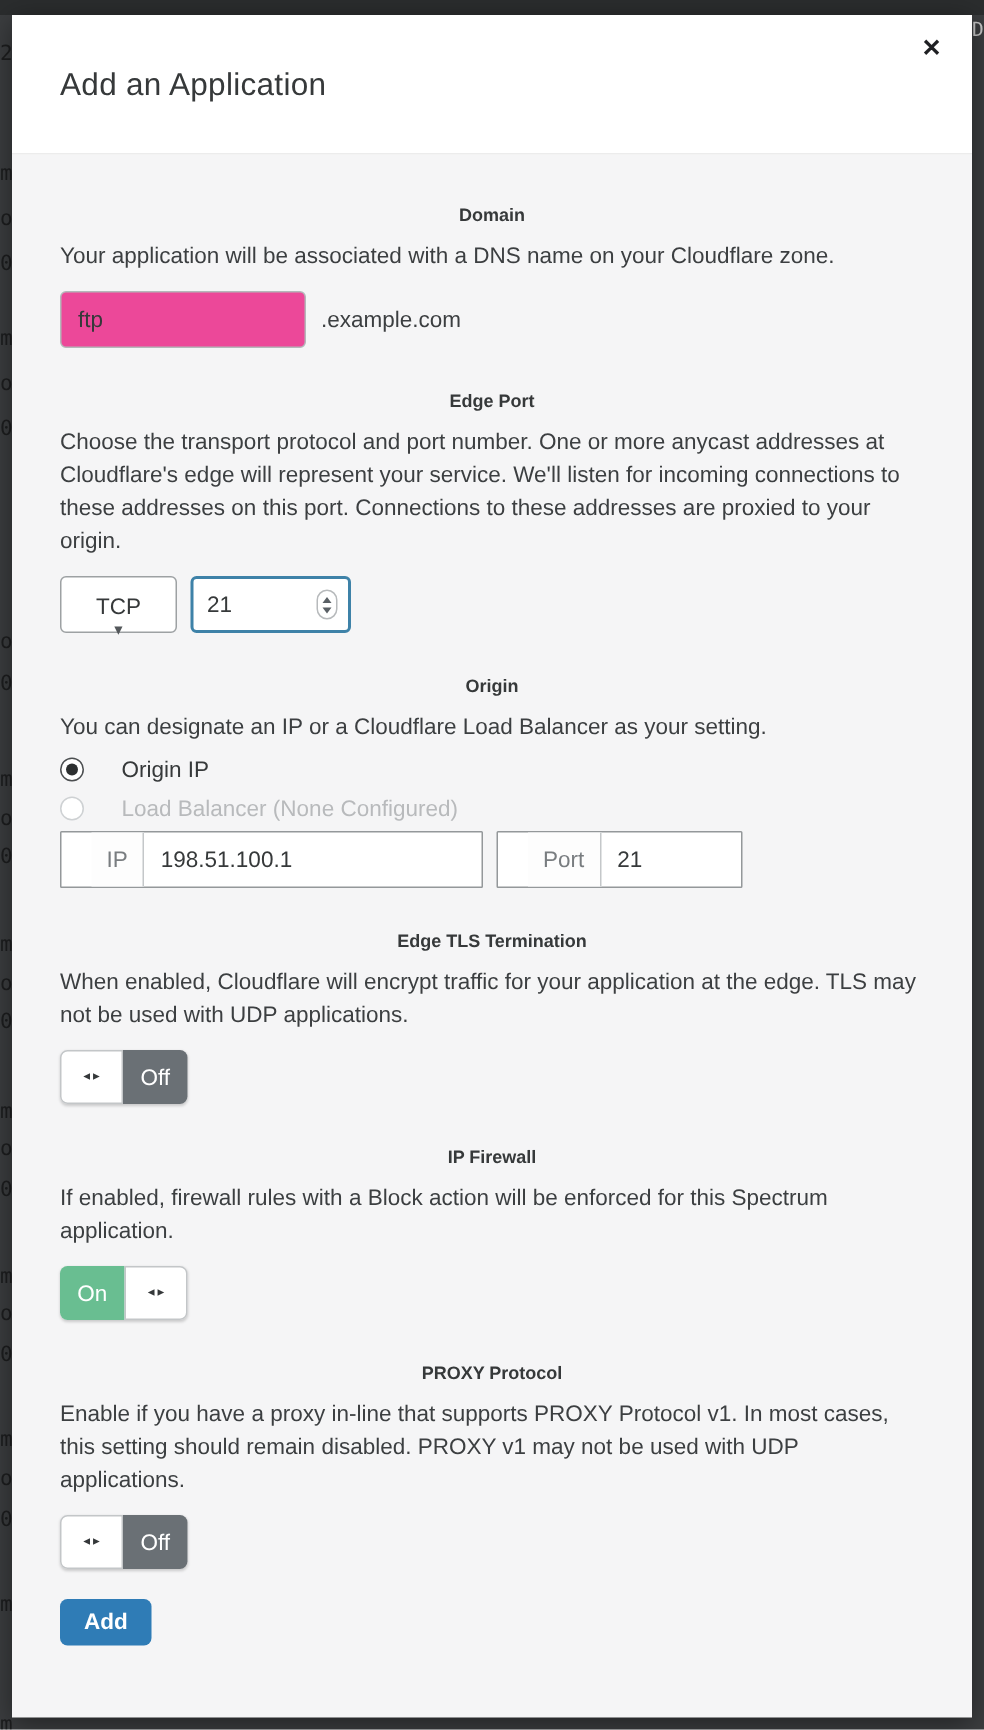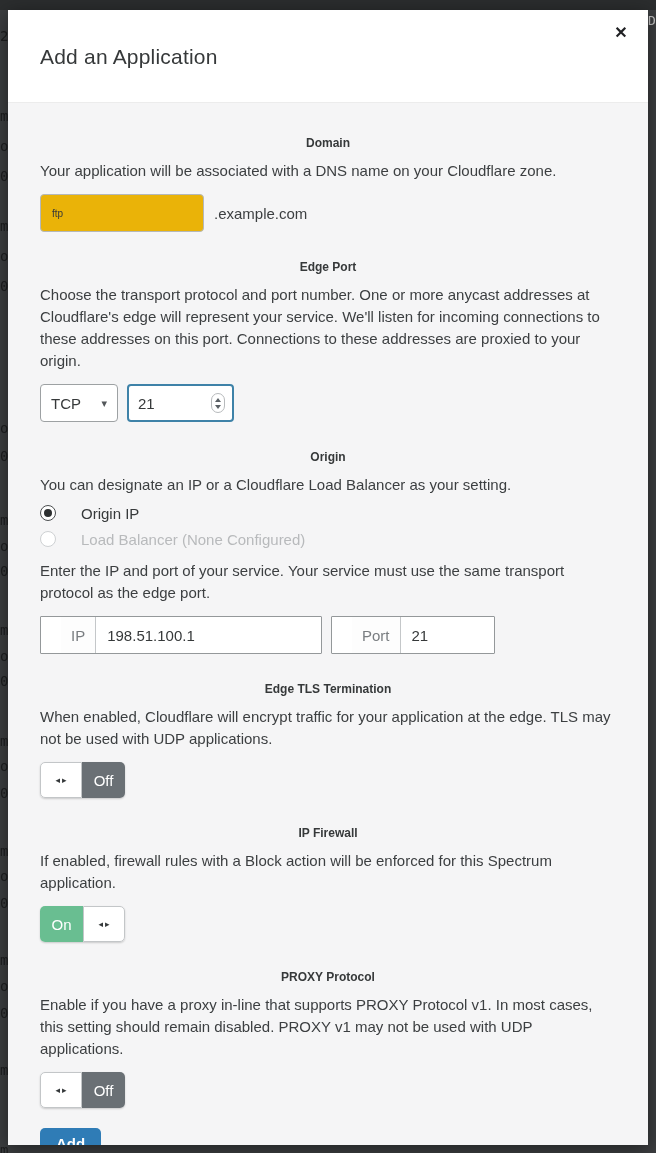--- a/index.html
+++ b/index.html
@@ -32,29 +32,29 @@
     font-size:16px; font-weight:900; color:#1f2023; cursor:pointer; line-height:22px; text-align:center; padding:0;}
 
   .modal-body{padding:0 32px 0 32px;}
   .section-label{font-size:12px; font-weight:700; color:var(--text); margin:24px 0 6px; line-height:22px;text-align:center;}
   .section-label.first{margin-top:29px;}
   .desc{line-height:22px; color:#3c3f41; margin:0 0 12px; max-width:578px;}
 
   .row{display:flex; align-items:center;}
 
   input.text-input{
-    font-family:"Liberation Sans", sans-serif; font-size:10px; color:var(--text);
-    border:1px solid #b4b8ba; border-radius:4px; background:#eab308; height:38px; padding:16px 11px; outline:none;
+    font-family:"Liberation Sans", sans-serif; font-size:15px; color:var(--text);
+    border:1px solid #b4b8ba; border-radius:4px; background:#ec4899; height:38px; padding:16px 11px; outline:none;
   }
   .domain-input{width:164px;}
   .zone-suffix{margin-left:10px; color:#3c3f41;text-align:right;}
 
   .select-box{
     width:78px; height:38px; background:#fff; border:1px solid #9da1a3; border-radius:4px;
-    display:flex; align-items:center; justify-content:space-between; padding:0 10px; cursor:pointer;
+    display:flex; align-items:center; justify-content:space-between; padding:11px 10px; cursor:pointer;flex-direction:column;
   }
   .select-box .caret{font-family:"DejaVu Sans", sans-serif; font-size:11px; color:#53575a;}
 
   .number-wrap{
     width:107px; height:38px; margin-left:9px; background:#fff;
     border:2px solid var(--focus-border); border-radius:4px;
     display:flex; align-items:center; padding:0 7px 0 9px;
   }
   .number-wrap input{border:none; outline:none; width:100%; font-family:"Liberation Sans", sans-serif; font-size:15px; color:var(--text);}
   .stepper{width:14px; height:20px; border:1px solid #b7babc; border-radius:7px; display:flex; flex-direction:column;
@@ -162,21 +162,20 @@
     <div class="radio-row">
       <span class="radio-outer checked">
           <span class="radio-dot"></span>
         </span>
       <span class="radio-label">Origin IP</span>
     </div>
     <div class="radio-row">
       <span class="radio-outer disabled"></span>
       <span class="radio-label disabled">Load Balancer (None Configured)</span>
     </div>
-    <p class="desc origin-desc2">Enter the IP and port of your service. Your service must use the same transport protocol as the edge port.</p>
     <div class="row">
       <div class="prefix-group ip-group">
         <span class="prefix">IP</span>
         <input type="text" value="198.51.100.1" style="">
       </div>
       <div class="prefix-group origin-port-group">
         <span class="prefix">Port</span>
         <input type="text" value="21" style="">
       </div>
     </div>

